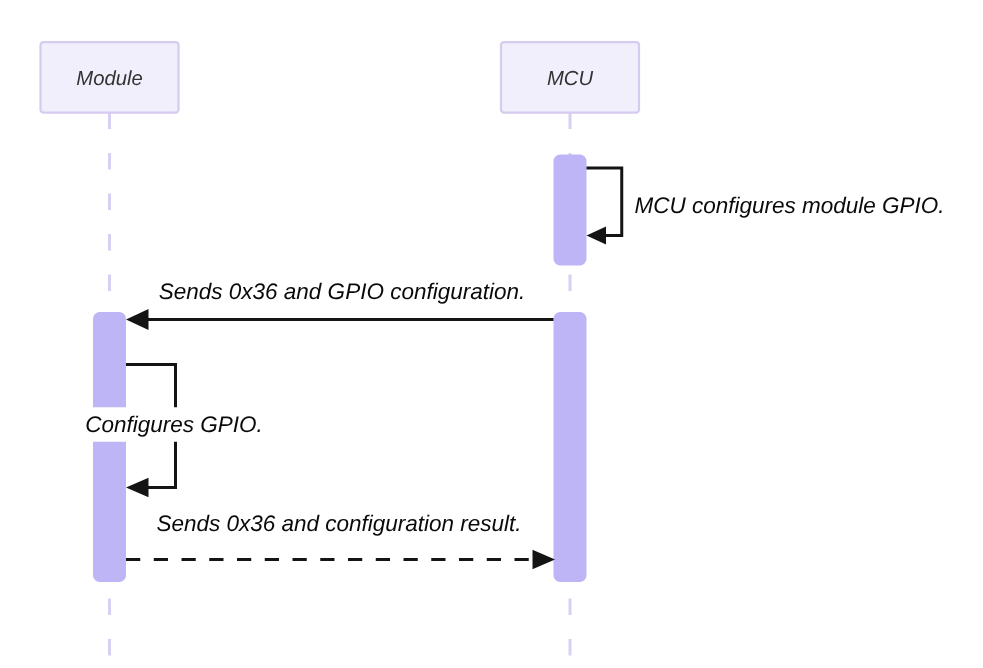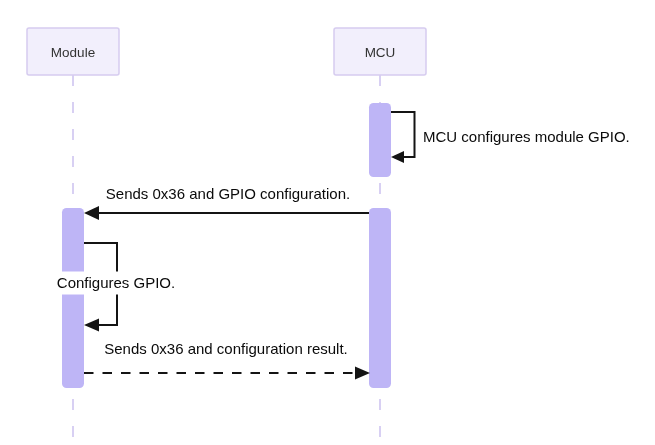--- a/index.html
+++ b/index.html
@@ -6,20 +6,21 @@
     margin: 0;
     padding: 0;
     background: #ffffff;
   }
   #canvas {
     position: relative;
     width: 655px;
     height: 445px;
     background: #ffffff;
     overflow: hidden;
+    font-style: italic;
   }
   svg {
     display: block;
   }
   .participant-box {
     stroke: #D6CCEF;
     stroke-width: 1.5;
   }
   .participant-label {
     font-family: "Liberation Sans", sans-serif;

